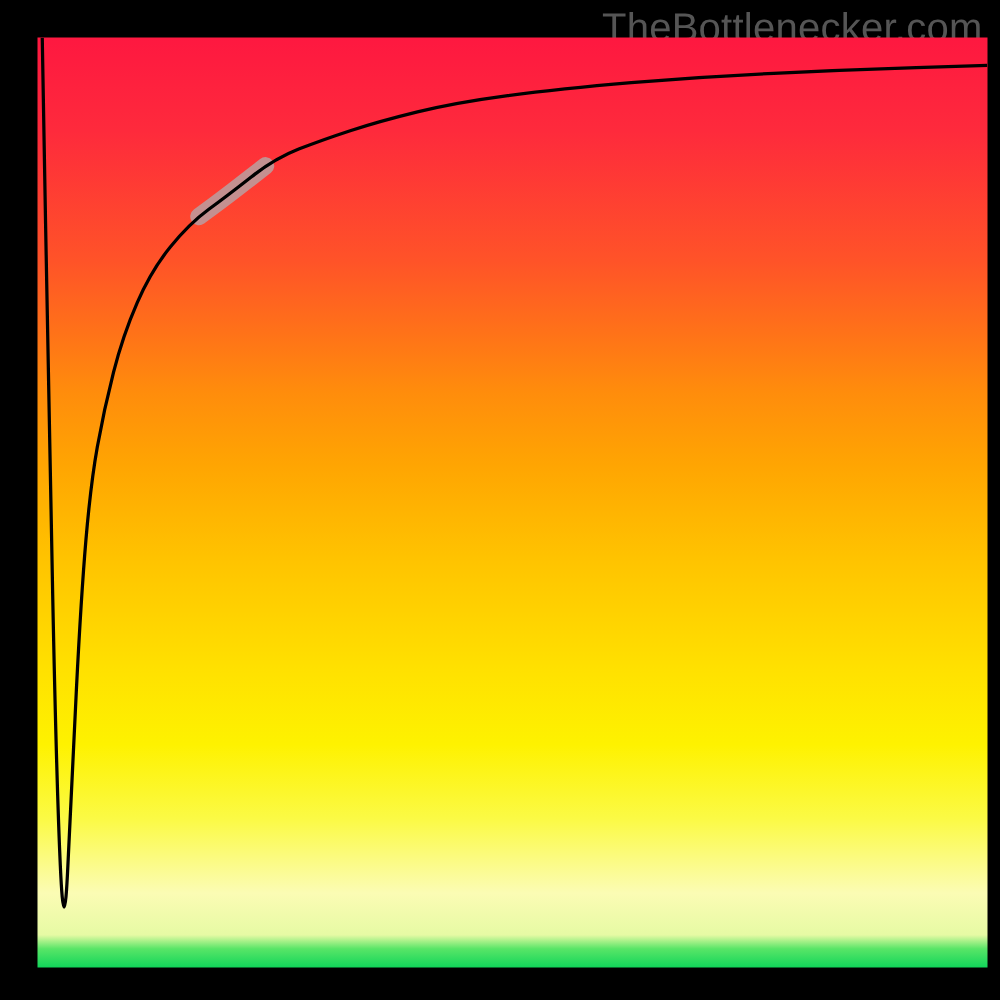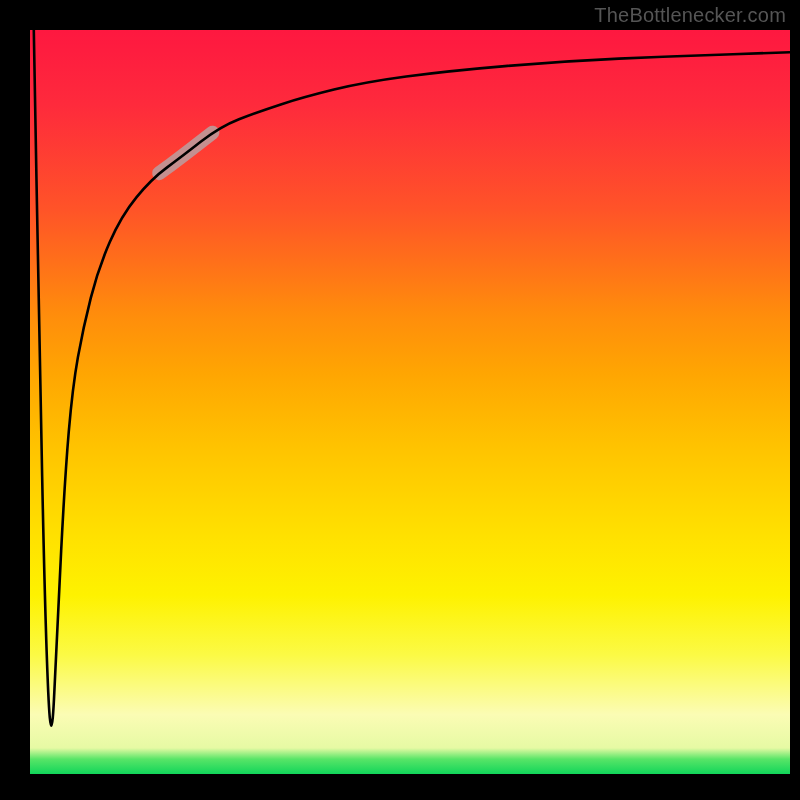--- a/index.html
+++ b/index.html
@@ -14,21 +14,21 @@
     position: relative;
     width: 800px;
     height: 800px;
     background: #000;
   }
   .attribution {
     position: absolute;
     top: 4px;
     right: 14px;
     color: #555;
-    font-size: 20px;
+    font-size: 32px;
     font-weight: 500;
     letter-spacing: 0.2px;
   }
   .plot-area {
     position: absolute;
     left: 30px;
     top: 30px;
     width: 760px;
     height: 744px;
     overflow: hidden;

